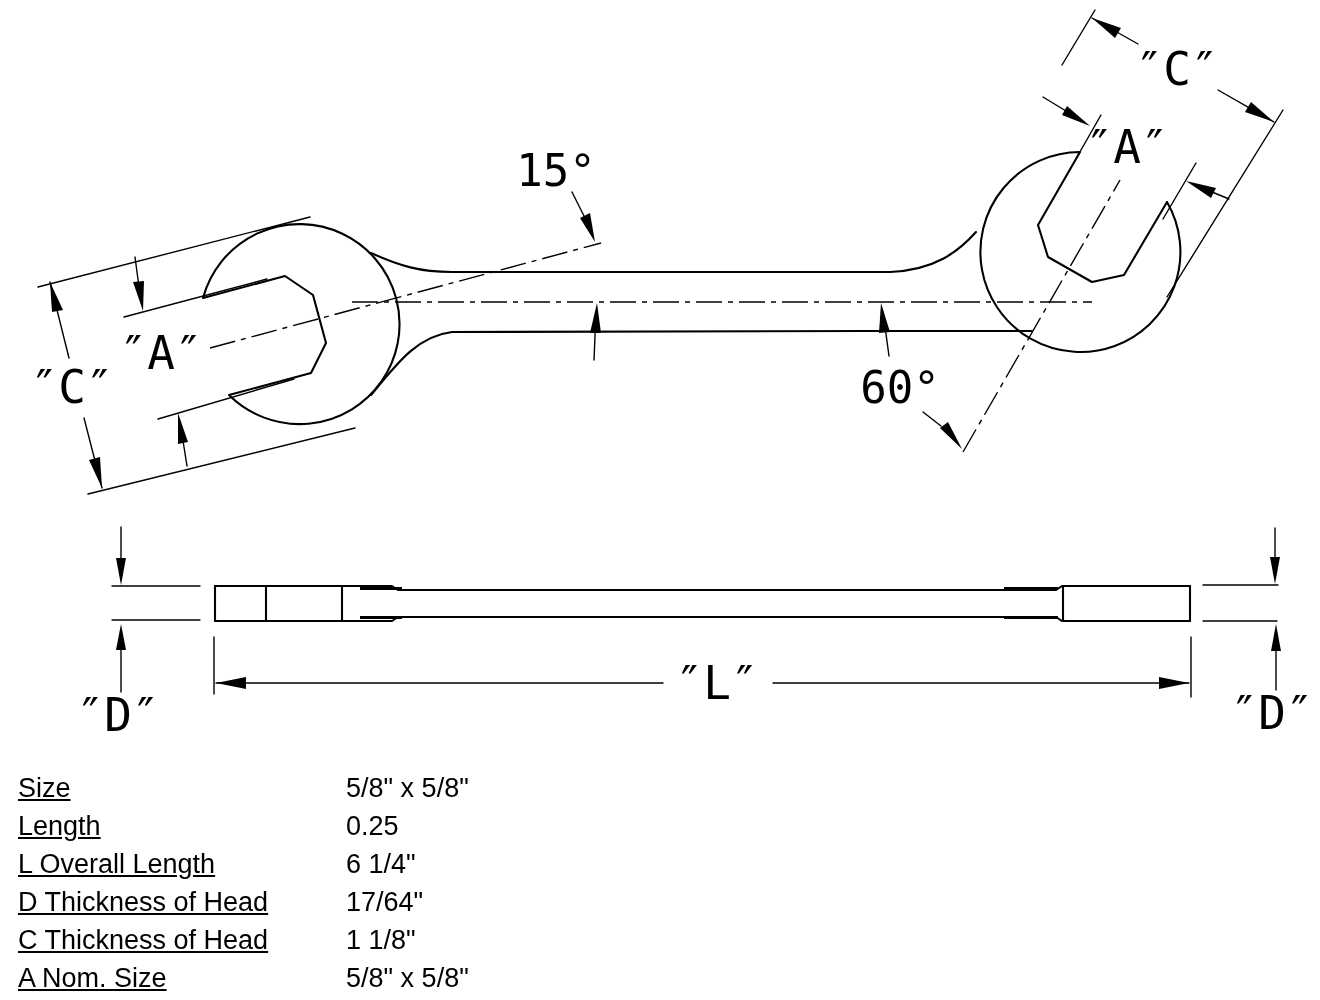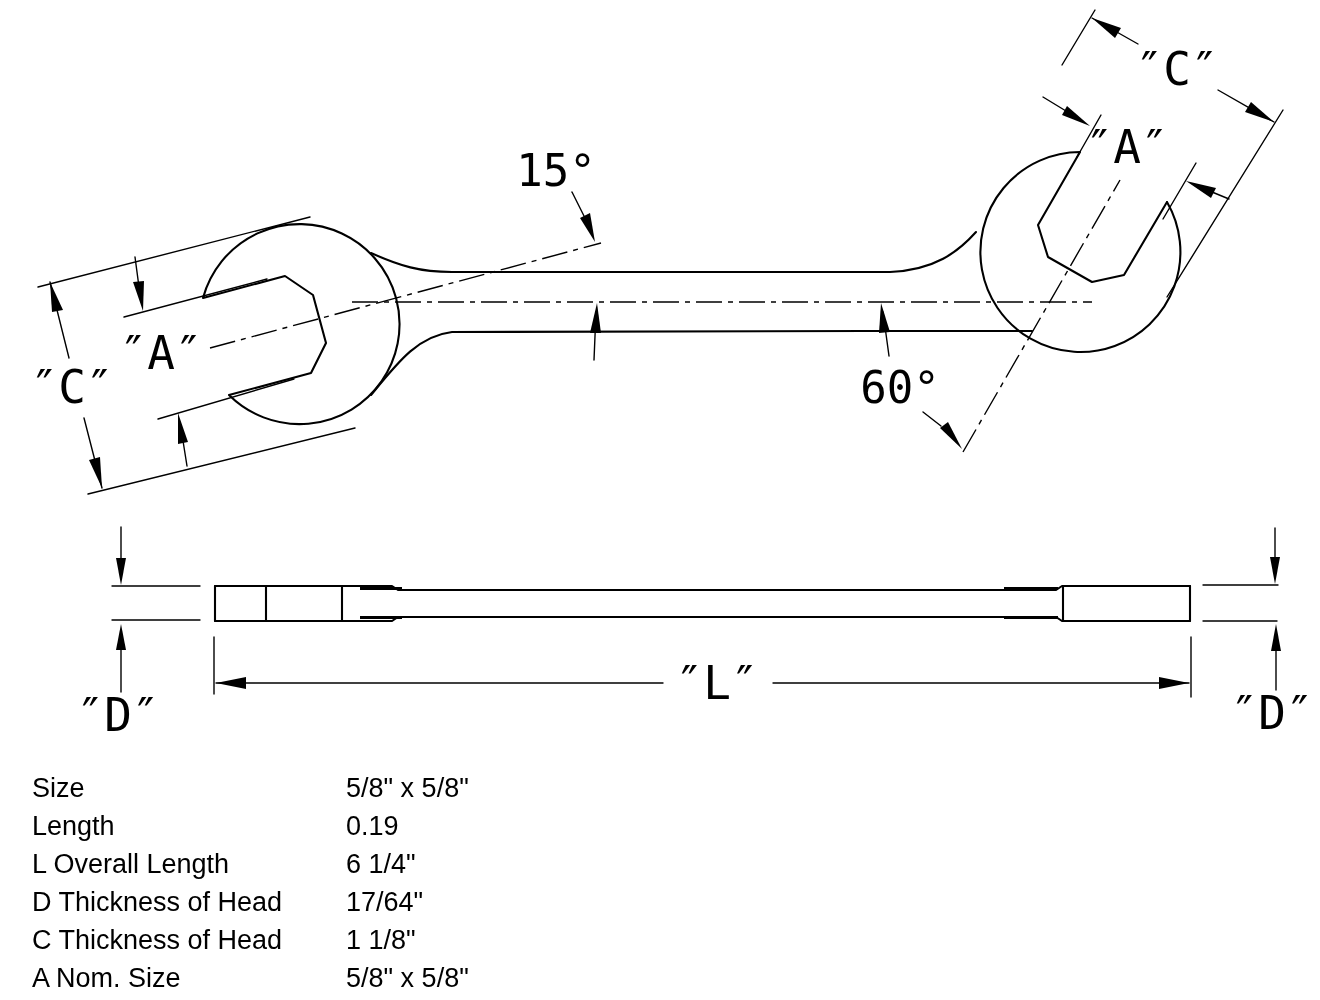--- a/index.html
+++ b/index.html
@@ -19,21 +19,21 @@
   svg text.dim{
     font-family:"DejaVu Sans Mono",monospace;
     font-size:46px;fill:#000;text-anchor:middle;font-weight:400;
   }
   svg text.ang{
     font-family:"DejaVu Sans Mono",monospace;
     font-size:44px;fill:#000;text-anchor:middle;font-weight:400;
   }
   .spec-table{position:absolute;left:0;top:0;width:100%;}
   .spec-row{position:absolute;height:32px;white-space:nowrap;}
-  .spec-label{position:absolute;left:32px;font-size:27px;color:#000;}
+  .spec-label{position:absolute;left:18px;font-size:27px;color:#000;text-decoration:underline;}
   .spec-value{position:absolute;left:346px;font-size:27px;color:#000;}
 </style>
 </head>
 <body>
 
 <svg id="drawing" width="1320" height="760" viewBox="0 0 1320 760" xmlns="http://www.w3.org/2000/svg">
 
   <g>
 
     <path class="outline" d="M 371,253 C 400,266 420,272 452,272 L 890,272 C 935,270 958,252 976,232"></path>
@@ -149,21 +149,21 @@
   </g>
 </svg>
 
 <div class="spec-table">
   <div class="spec-row" style="top:773px;">
     <span class="spec-label">Size</span>
     <span class="spec-value">5/8" x 5/8"</span>
   </div>
   <div class="spec-row" style="top:811px;">
     <span class="spec-label">Length</span>
-    <span class="spec-value">0.19</span>
+    <span class="spec-value">0.25</span>
   </div>
   <div class="spec-row" style="top:849px;">
     <span class="spec-label">L Overall Length</span>
     <span class="spec-value">6 1/4"</span>
   </div>
   <div class="spec-row" style="top:887px;">
     <span class="spec-label">D Thickness of Head</span>
     <span class="spec-value">17/64"</span>
   </div>
   <div class="spec-row" style="top:925px;">

